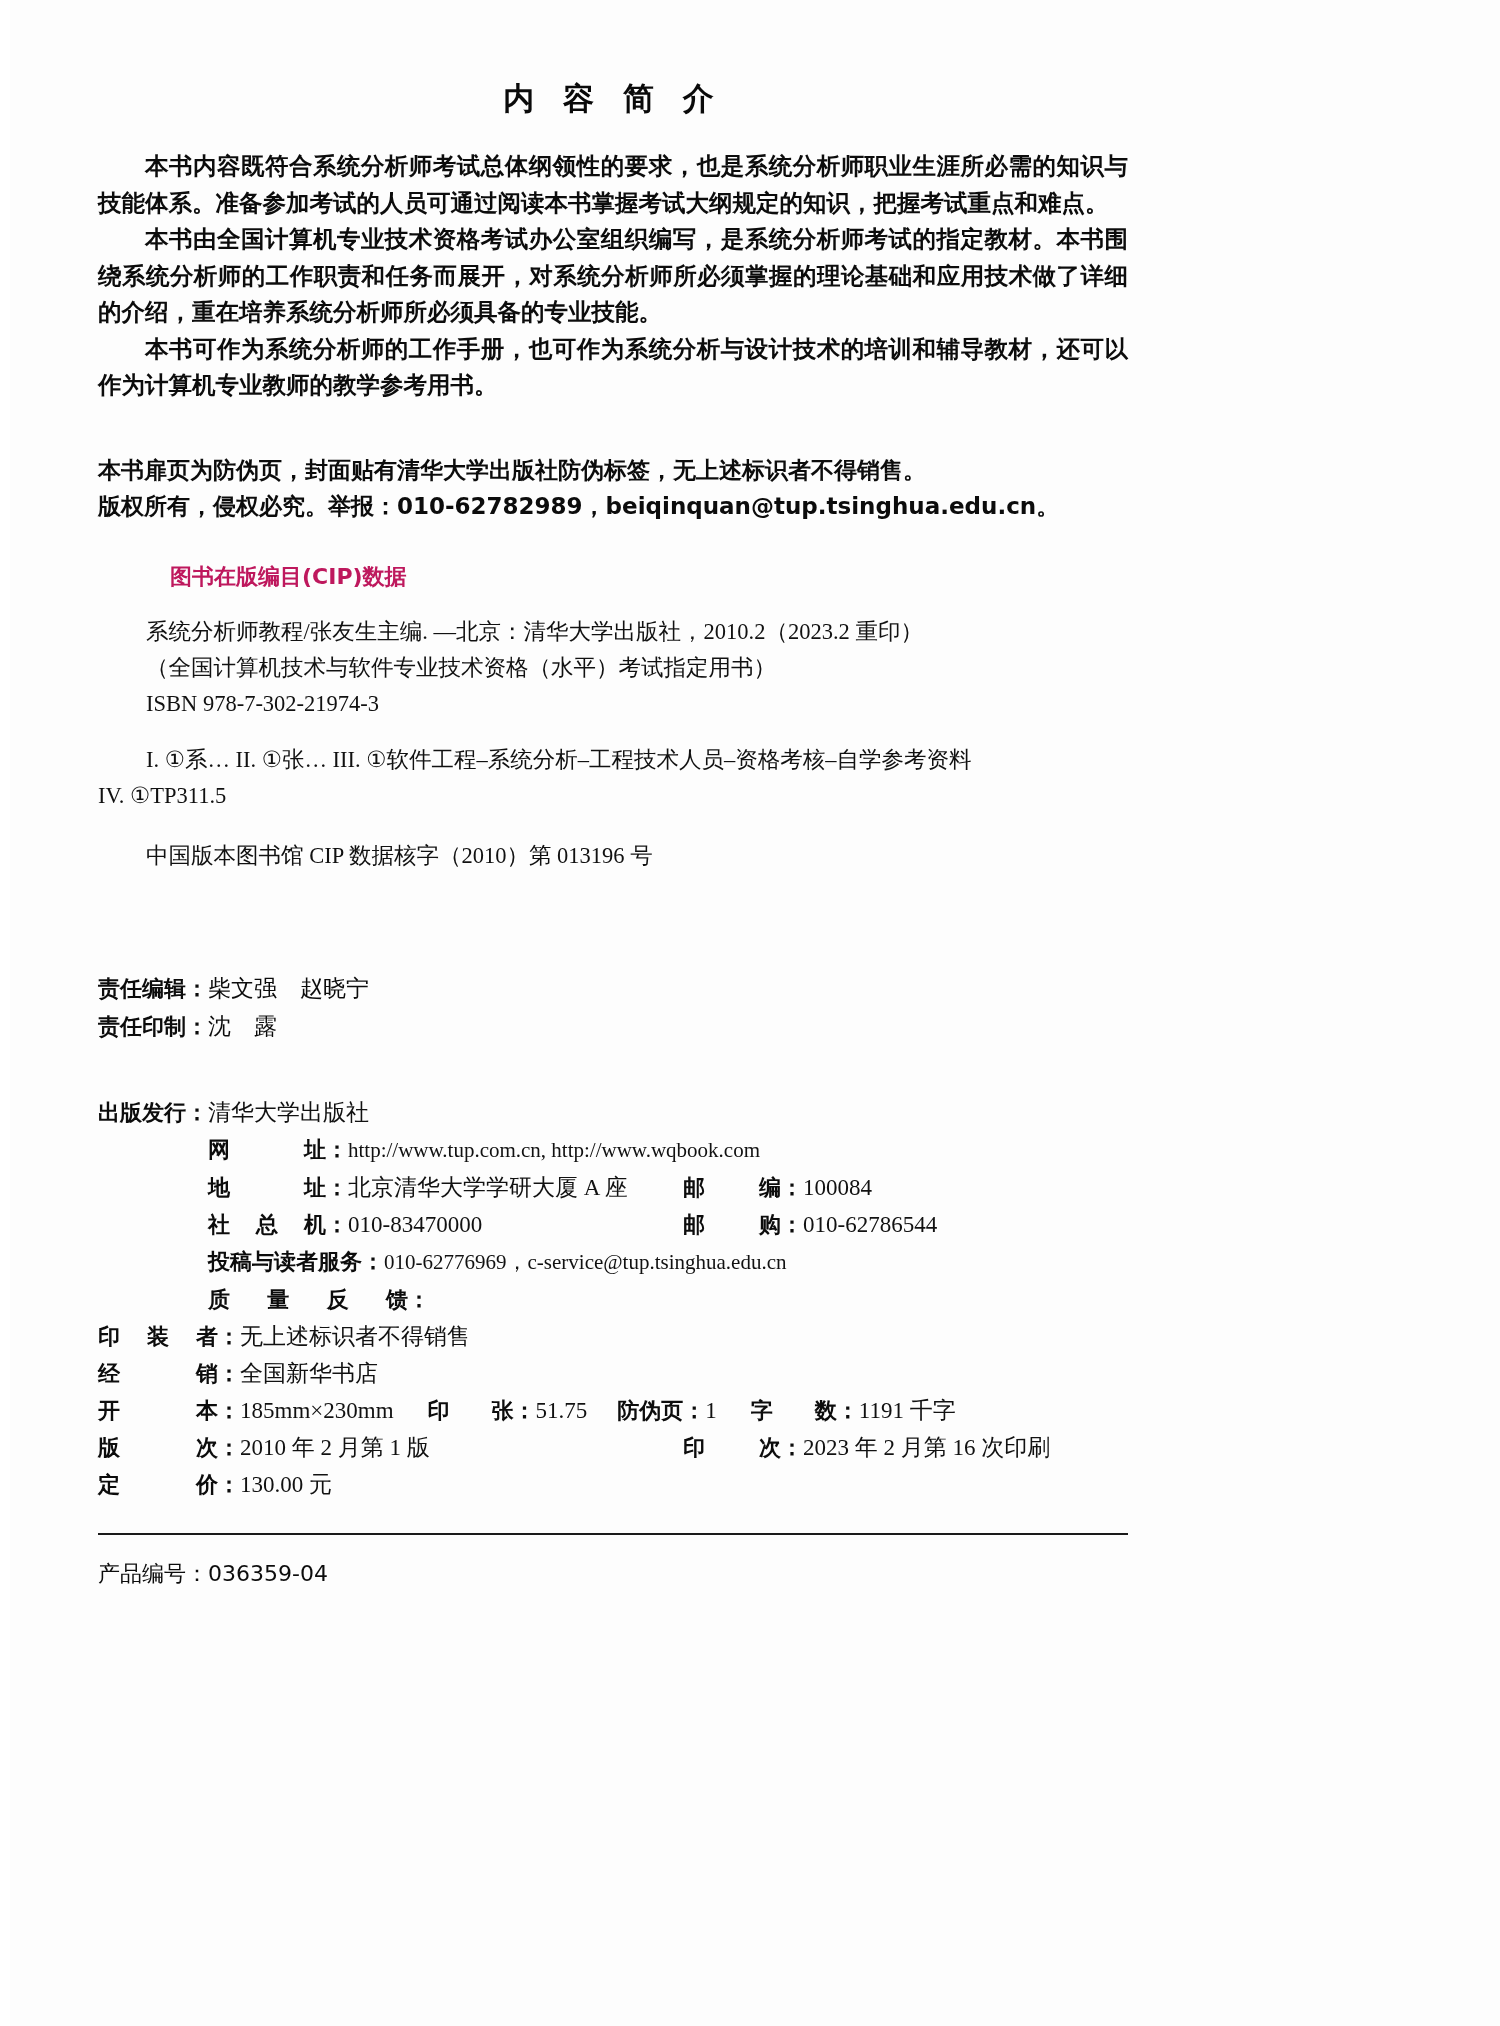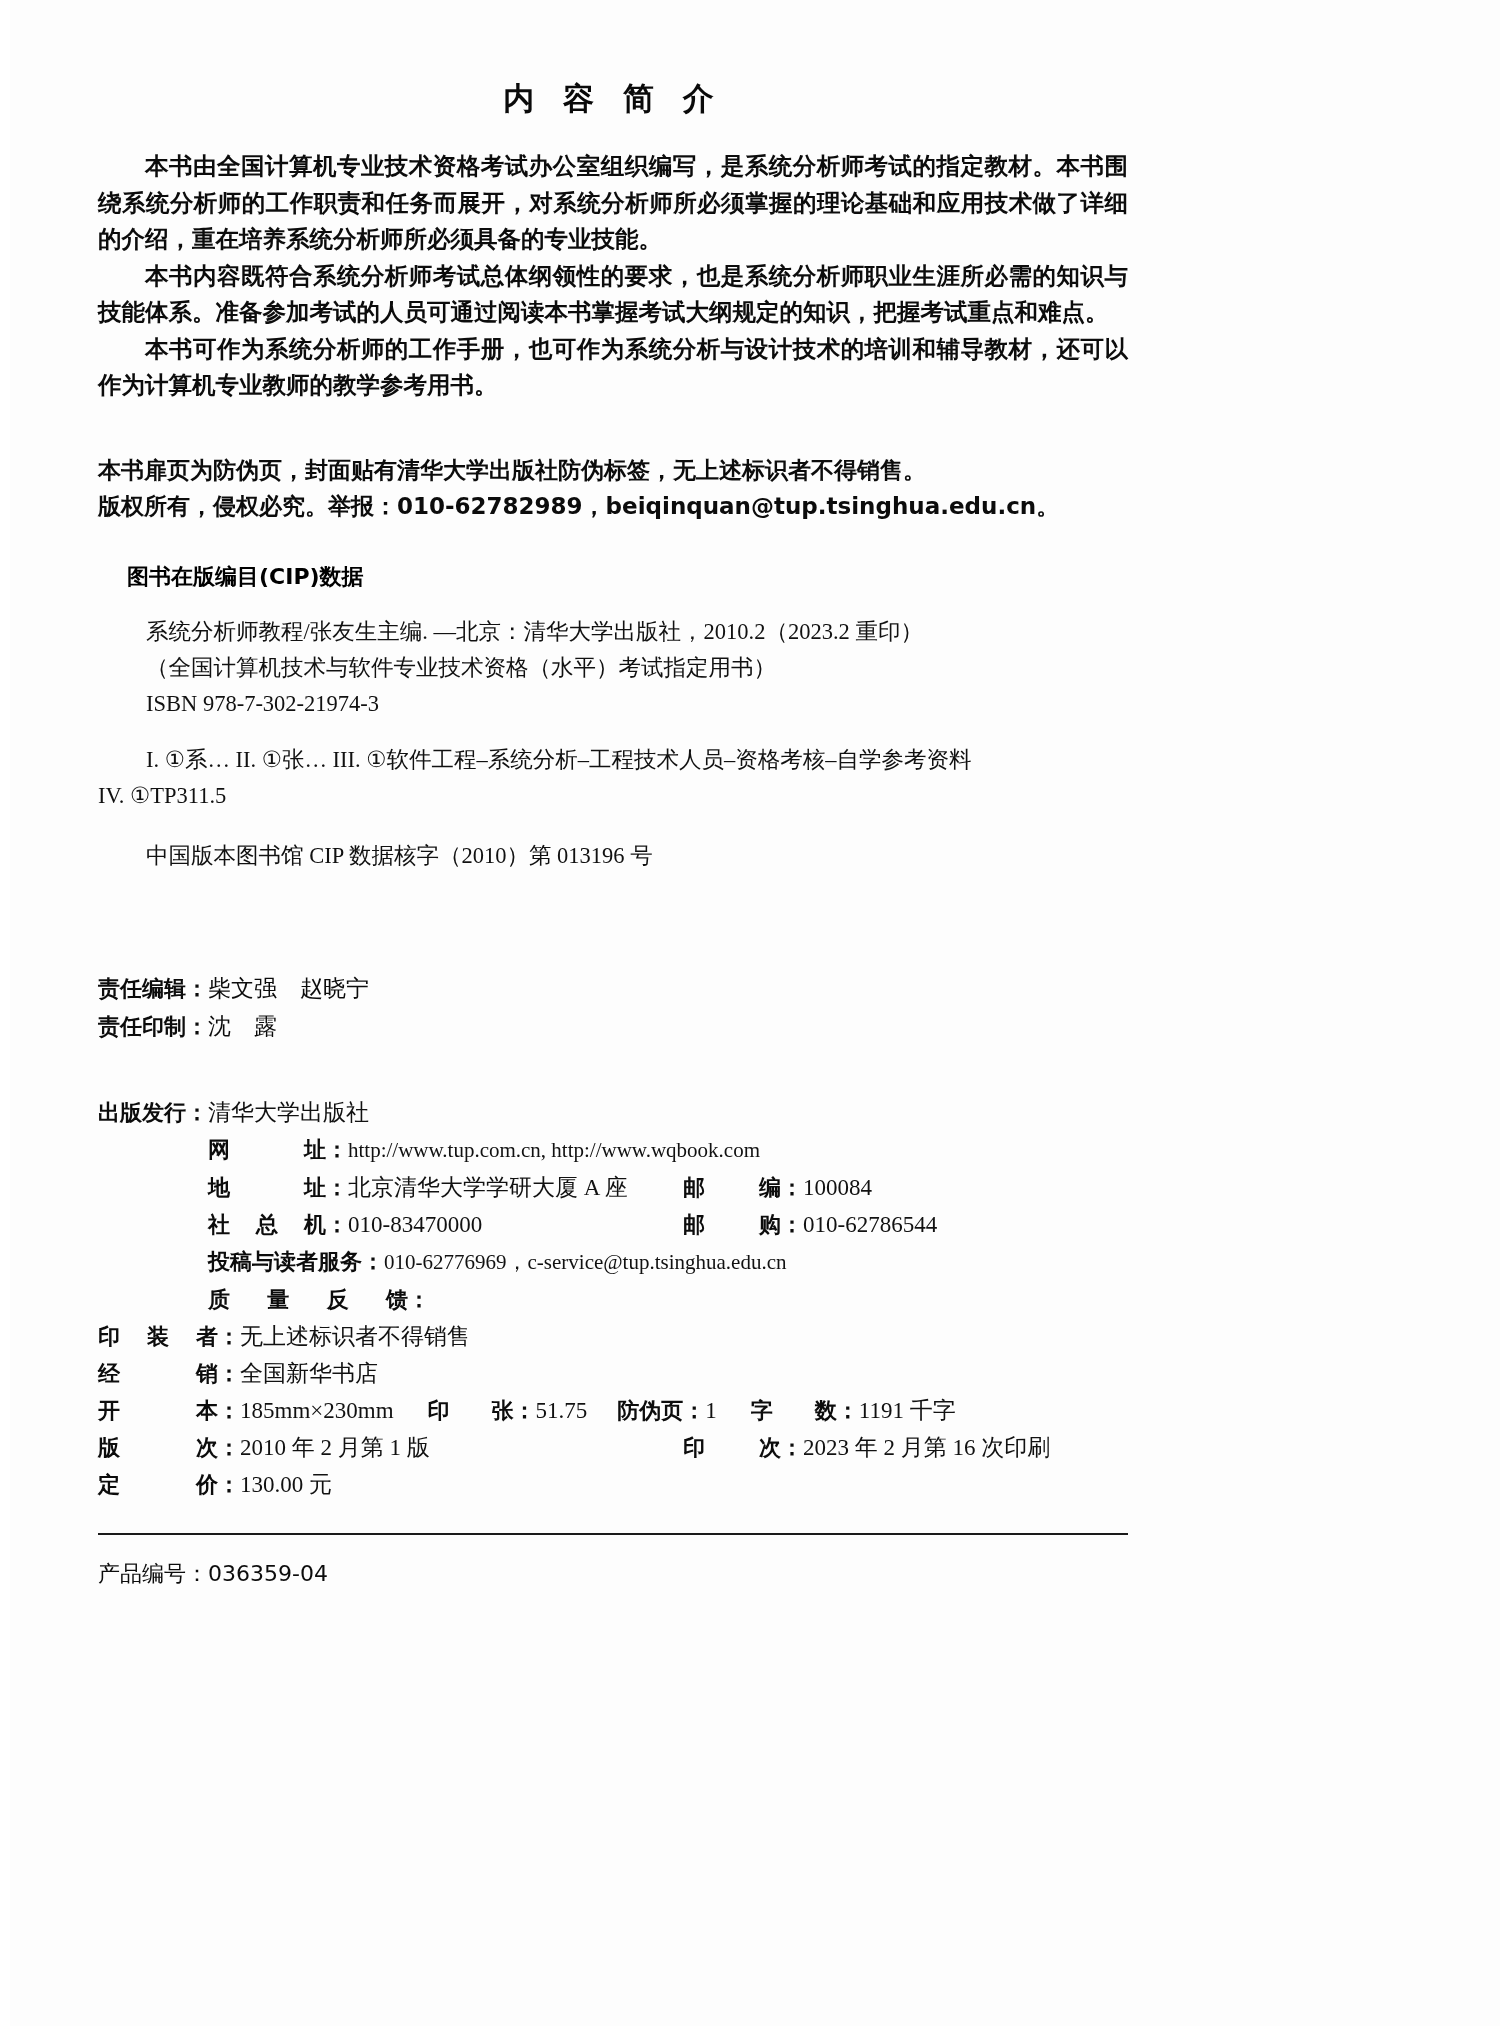--- a/index.html
+++ b/index.html
@@ -73,22 +73,22 @@
     color: #0c0c0c;
     white-space: nowrap;
   }
 
   
   .cip-heading {
     font-family: "DejaVu Sans", "Liberation Sans", sans-serif;
     font-weight: bold;
     font-size: 22px;
     margin-top: 38px;
-    margin-left: 29px;
-    color: #000000;
+    margin-left: 72px;
+    color: #be185d;
   }
 
   
   .cip-body {
     margin-top: 22px;
     font-family: "Liberation Serif", "DejaVu Serif", serif;
     font-size: 22.5px;
     line-height: 36px;
     color: #111;
   }
@@ -199,22 +199,22 @@
 </style>
 </head>
 <body>
 
 <div class="page">
   <div class="content">
 
     <div class="doc-title">内 容 简 介</div>
 
     <div class="intro">
+      <p>本书内容既符合系统分析师考试总体纲领性的要求，也是系统分析师职业生涯所必需的知识与技能体系。准备参加考试的人员可通过阅读本书掌握考试大纲规定的知识，把握考试重点和难点。</p>
       <p>本书由全国计算机专业技术资格考试办公室组织编写，是系统分析师考试的指定教材。本书围绕系统分析师的工作职责和任务而展开，对系统分析师所必须掌握的理论基础和应用技术做了详细的介绍，重在培养系统分析师所必须具备的专业技能。</p>
-      <p>本书内容既符合系统分析师考试总体纲领性的要求，也是系统分析师职业生涯所必需的知识与技能体系。准备参加考试的人员可通过阅读本书掌握考试大纲规定的知识，把握考试重点和难点。</p>
       <p>本书可作为系统分析师的工作手册，也可作为系统分析与设计技术的培训和辅导教材，还可以作为计算机专业教师的教学参考用书。</p>
     </div>
 
     <div class="notice">
       <div>本书扉页为防伪页，封面贴有清华大学出版社防伪标签，无上述标识者不得销售。</div>
       <div>版权所有，侵权必究。举报：010-62782989，beiqinquan@tup.tsinghua.edu.cn。</div>
     </div>
 
     <div class="cip-heading">图书在版编目(CIP)数据</div>
 

